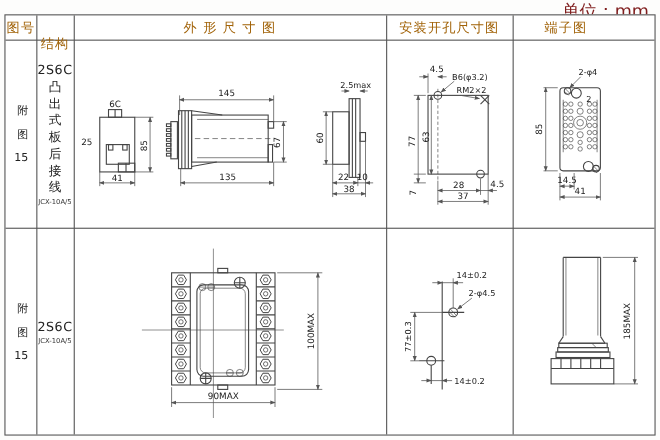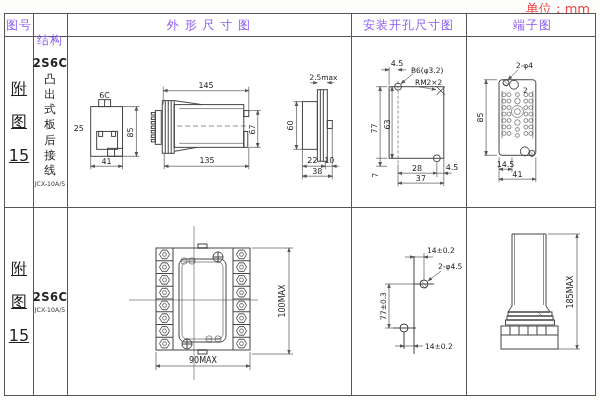--- a/index.html
+++ b/index.html
@@ -1,28 +1,28 @@
 <!DOCTYPE html>
 <html><head>
 <meta charset="utf-8">
 <style>
   html,body{margin:0;padding:0;background:#fff;}
   .page{position:relative;width:600px;height:400px;background:#fdfdfc;
         font-family:"DejaVu Sans","Liberation Sans",sans-serif;color:#222;overflow:hidden;}
-  .unit{position:absolute;top:0px;right:10px;font-size:13px;color:#ef4444;}
+  .unit{position:absolute;top:0px;right:10px;font-size:16px;color:#7f1d1d;}
   .tbl{position:absolute;left:4px;top:13px;width:592px;height:383px;
        border:1px solid #555;box-sizing:border-box;background:#fff;}
   .vline{position:absolute;top:0;bottom:0;width:1px;background:#555;}
   .hline{position:absolute;left:0;right:0;height:1px;background:#555;}
   .hcell{position:absolute;top:0;height:22px;line-height:22px;text-align:center;
-         font-size:12px;letter-spacing:1px;color:#8b5cf6;}
+         font-size:12px;letter-spacing:1px;color:#a16207;}
   .cell{position:absolute;display:flex;align-items:center;justify-content:center;overflow:hidden;}
-  .figtext{width:1.35em;word-break:break-all;line-height:2.1;text-align:center;font-size:16px;text-decoration:underline;}
+  .figtext{width:1.35em;word-break:break-all;line-height:2.1;text-align:right;font-size:10px;}
   .structcol{display:flex;flex-direction:column;align-items:center;justify-content:center;gap:2px;}
-  .model{font-size:11.5px;letter-spacing:.5px;font-weight:bold;}
+  .model{font-size:11.5px;letter-spacing:.5px;}
   .vtext{width:1.15em;word-break:break-all;line-height:1.32;text-align:center;font-size:11.5px;}
   .tinytype{font-size:6.5px;white-space:nowrap;transform:scale(.95);color:#333;}
   svg{display:block;}
   .out{stroke:#444;fill:none;stroke-width:1;}
   .thin{stroke-width:0.6;}
   .dim{stroke:#555;fill:none;stroke-width:0.7;}
   .dt{font-size:8px;fill:#222;font-family:"DejaVu Sans",sans-serif;}
   .dt7{font-size:7.5px;fill:#222;font-family:"DejaVu Sans",sans-serif;}
 </style>
 </head>
@@ -37,21 +37,21 @@
     <div class="vline" style="left:62px;"></div>
     <div class="vline" style="left:346px;"></div>
     <div class="vline" style="left:461px;"></div>
     <div class="hline" style="top:22px;"></div>
     <div class="hline" style="top:193px;"></div>
 
     <div class="hcell" style="left:0;width:28px;">图号</div>
     <div class="hcell" style="left:28px;width:34px;margin-top:15px;">结构</div>
     <div class="hcell" style="left:346px;width:115px;">安装开孔尺寸图</div>
     <div class="hcell" style="left:62px;width:284px;">外 形 尺 寸 图</div>
-    <div class="hcell" style="left:463px;width:129px;">端子图</div>
+    <div class="hcell" style="left:445px;width:129px;">端子图</div>
 
     <div class="cell" style="left:0;top:23px;width:28px;height:170px;">
       <div class="figtext">附图15</div>
     </div>
     <div class="cell structcol" style="left:28px;top:23px;width:34px;height:170px;">
       <div class="model">2S6C</div>
       <div class="vtext">凸出式板后接线</div>
       <div class="tinytype">JCX-10A/5</div>
     </div>
 
@@ -188,21 +188,21 @@
           <text class="dt" x="26" y="92" text-anchor="middle" transform="rotate(-90 26 92)">77</text>
           <text class="dt" x="38.5" y="88" text-anchor="middle" transform="rotate(-90 38.5 88)">63</text>
           <text class="dt" x="27" y="139" text-anchor="middle" transform="rotate(-90 27 139)">7</text>
           <text class="dt" x="66" y="135" text-anchor="middle">28</text>
           <text class="dt" x="95" y="134">4.5</text>
           <text class="dt" x="70" y="145" text-anchor="middle">37</text>
         </g>
       </svg>
     </div>
 
-    <div class="cell" style="left:433px;top:23px;width:129px;height:170px;">
+    <div class="cell" style="left:443px;top:23px;width:129px;height:170px;">
       <svg width="129" height="170" viewBox="0 0 129 171">
         <defs>
           <marker id="a3" viewBox="0 0 8 8" markerWidth="7" markerHeight="7" refX="7" refY="4" orient="auto-start-reverse">
             <path d="M0,1L8,4L0,7z" fill="#555"></path>
           </marker>
         </defs>
         <g class="out">
           <rect x="61" y="43" width="37" height="76" rx="3"></rect>
           <line x1="64" y1="54" x2="64" y2="102" class="thin"></line>
             <line x1="95" y1="54" x2="95" y2="102" class="thin"></line>
@@ -359,21 +359,21 @@
             <line x1="183" y1="144" x2="183" y2="162"></line>
           <line x1="89" y1="158" x2="183" y2="158" marker-start="url(#a4)" marker-end="url(#a4)"></line>
         </g>
         <g>
           <text class="dt" x="218" y="93" text-anchor="middle" transform="rotate(-90 218 93)">100MAX</text>
           <text class="dt" x="136" y="155" text-anchor="middle">90MAX</text>
         </g>
       </svg>
     </div>
 
-    <div class="cell" style="left:346px;top:194px;width:115px;height:188px;">
+    <div class="cell" style="left:334px;top:194px;width:115px;height:188px;">
       <svg width="115" height="188" viewBox="0 0 115 188">
         <defs>
           <marker id="a5" viewBox="0 0 8 8" markerWidth="7" markerHeight="7" refX="7" refY="4" orient="auto-start-reverse">
             <path d="M0,1L8,4L0,7z" fill="#555"></path>
           </marker>
         </defs>
         <g class="out">
           <line x1="63" y1="48" x2="63" y2="146"></line>
           <line x1="63" y1="76" x2="83" y2="76"></line>
           <circle cx="73" cy="76" r="4"></circle>

